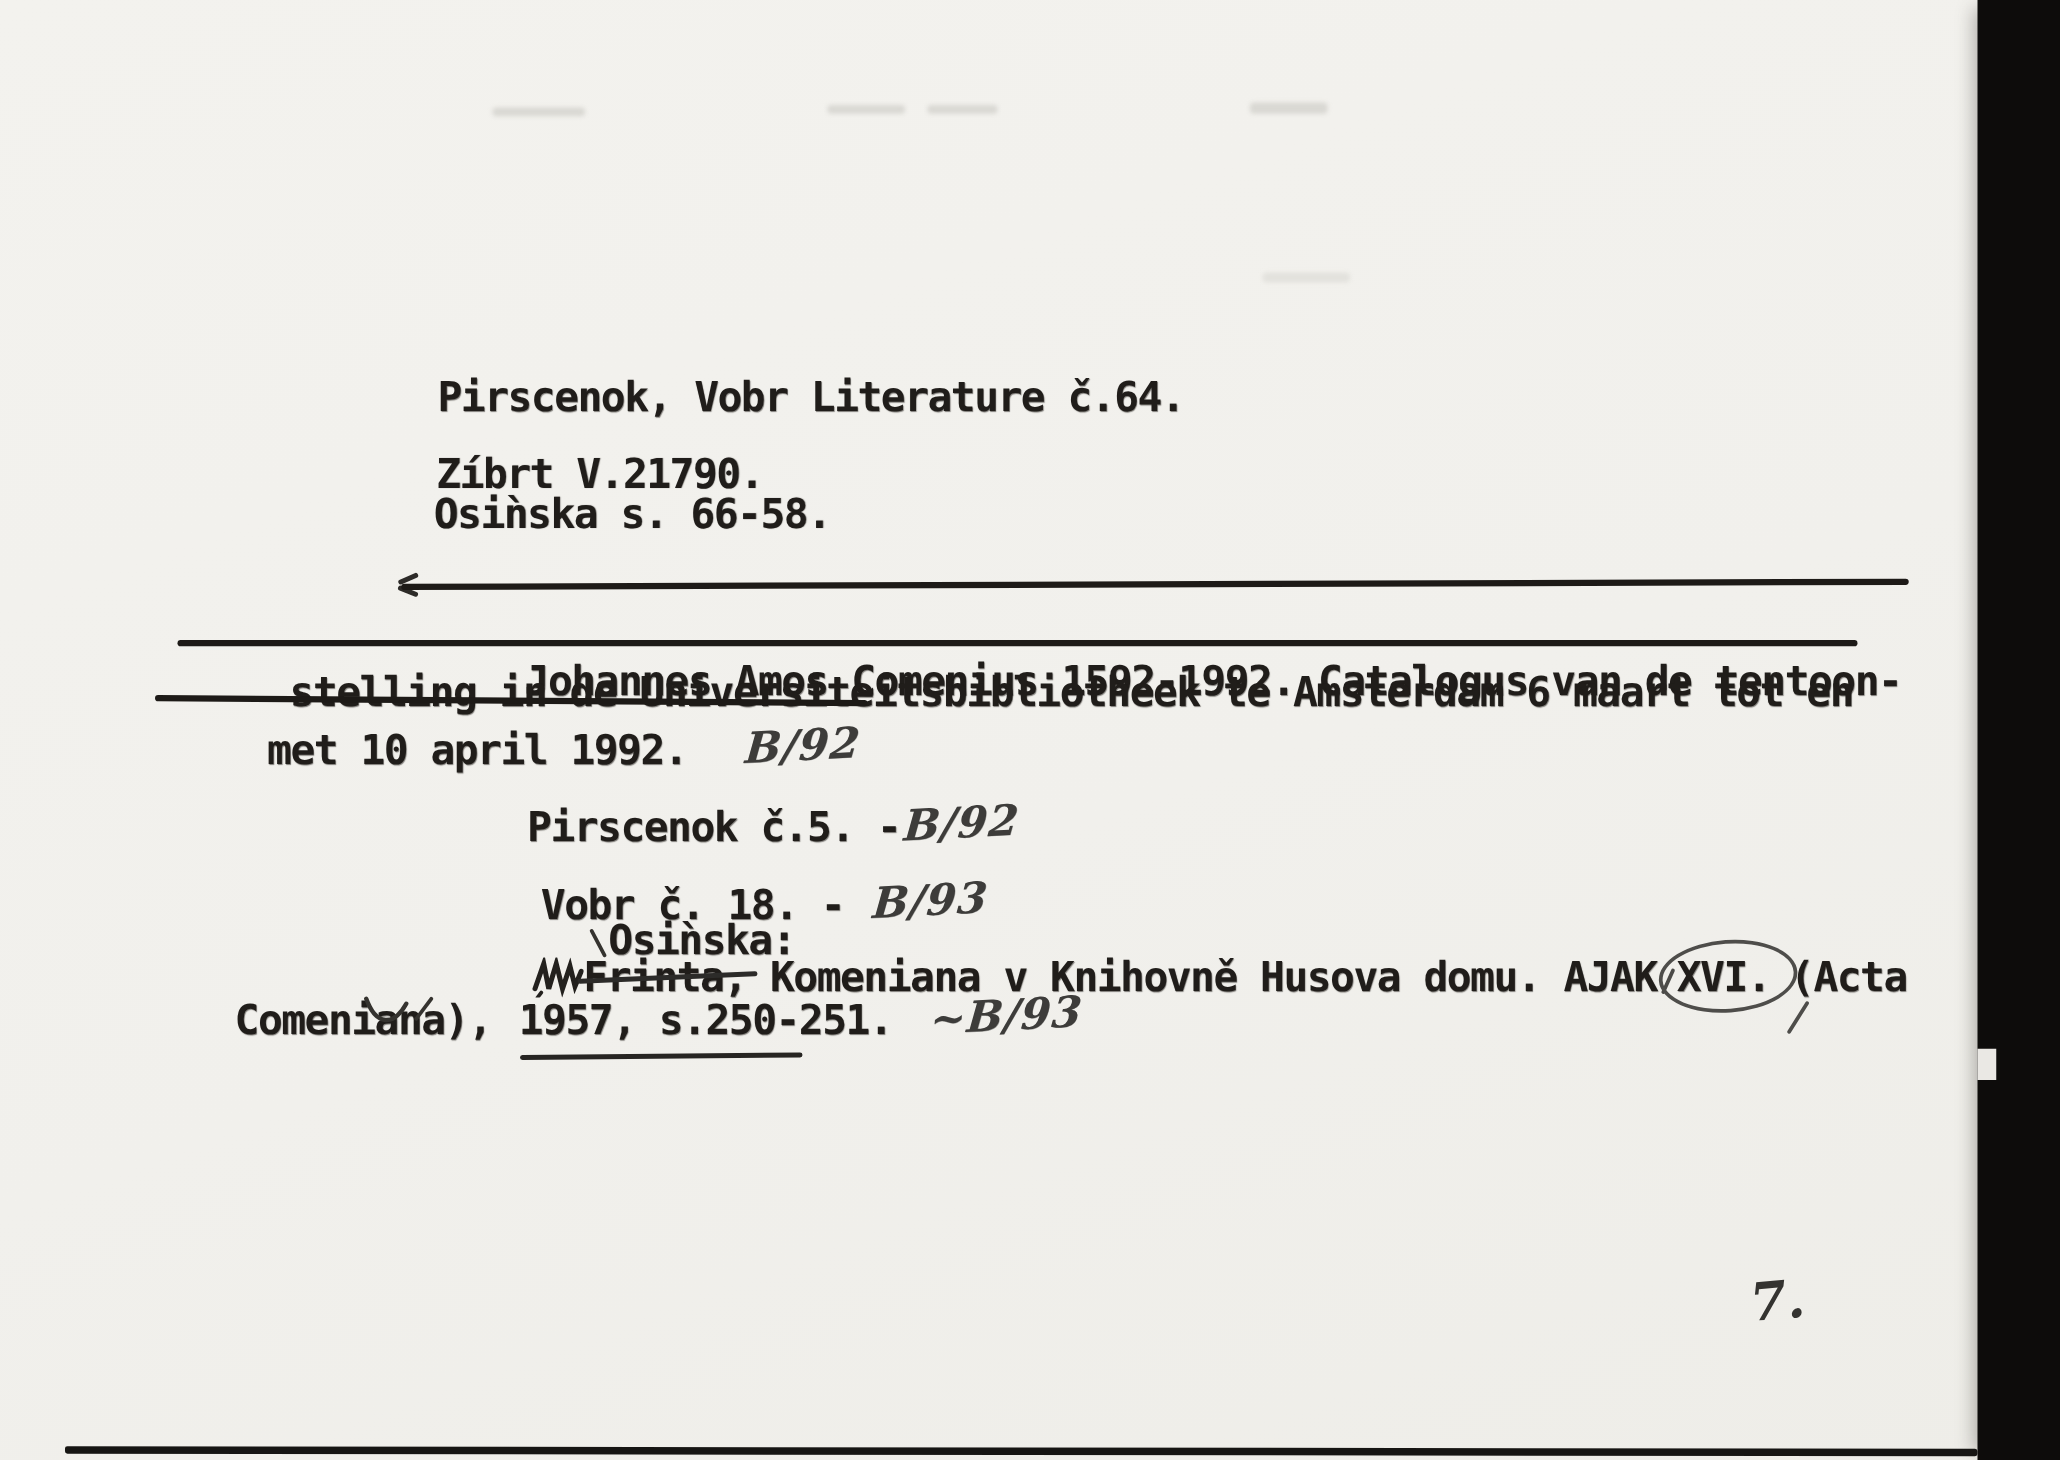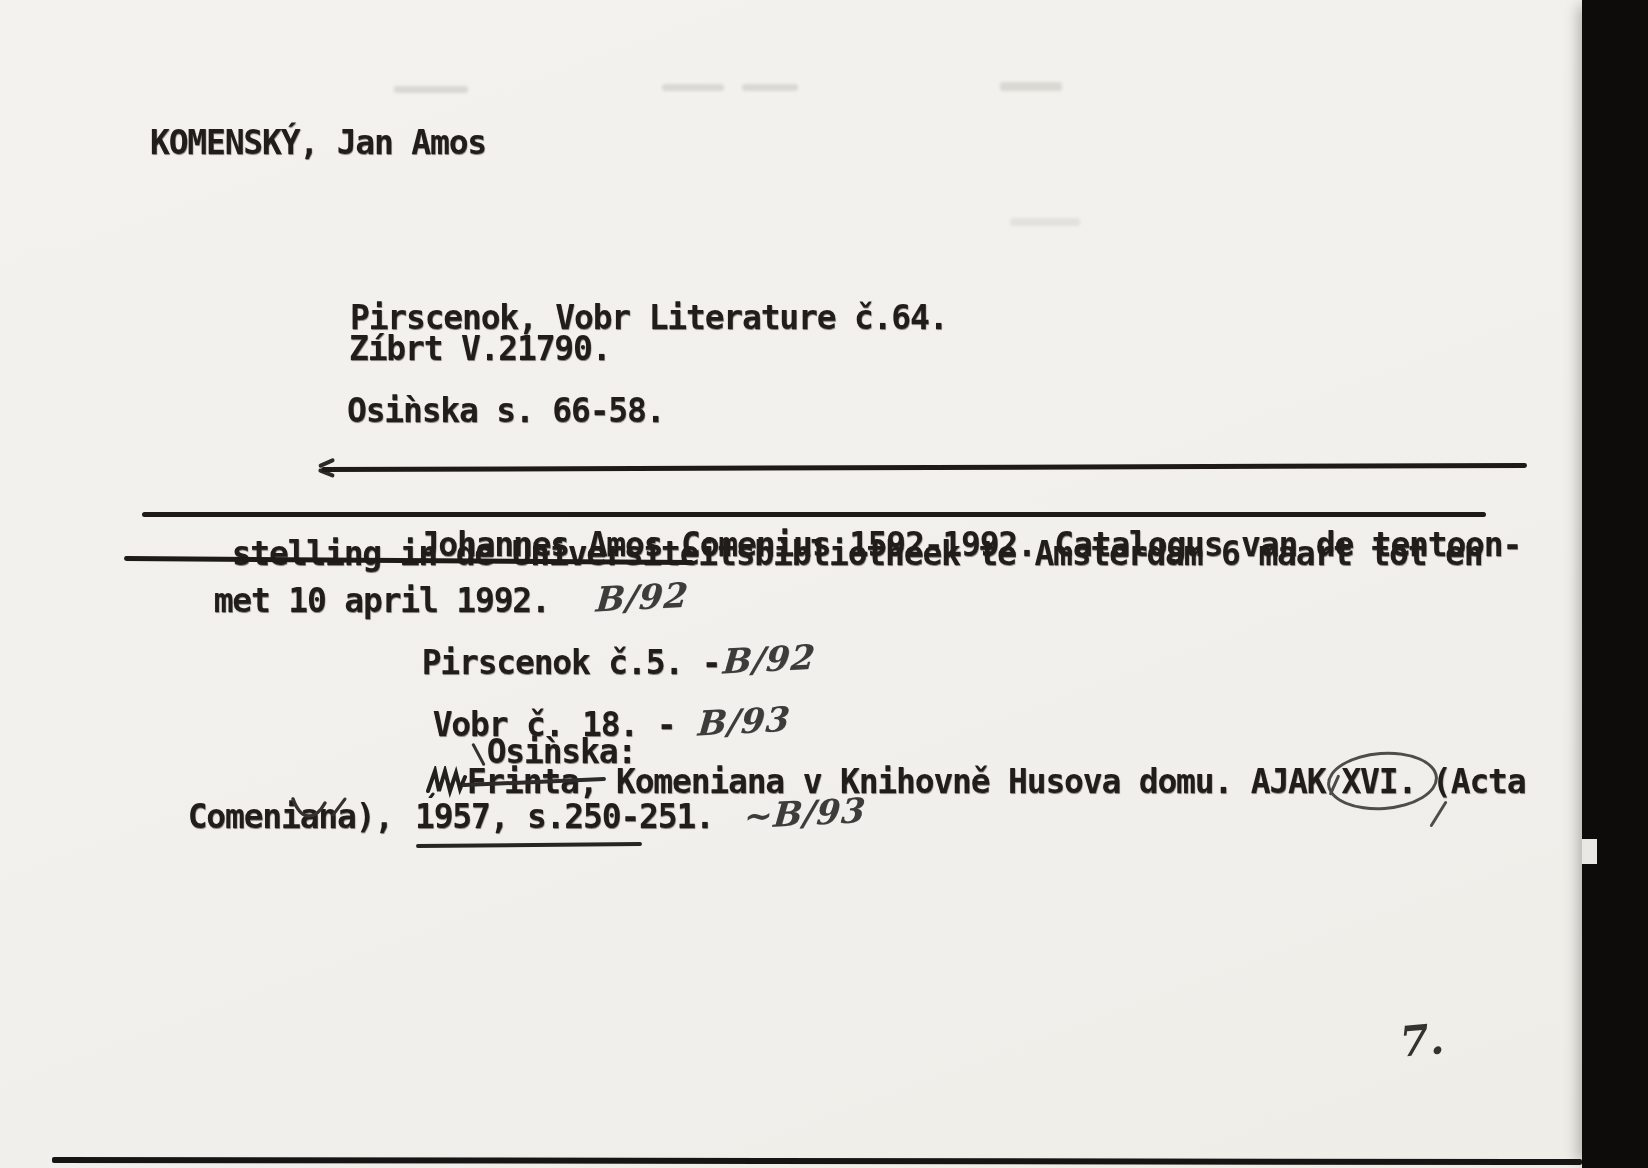--- a/index.html
+++ b/index.html
@@ -52,24 +52,23 @@
 <body>
 
 <div id="scan">
 
   <div class="scan-smudge" style="left:394px;top:86px;width:74px;height:7px;"></div>
   <div class="scan-smudge" style="left:662px;top:84px;width:62px;height:7px;"></div>
   <div class="scan-smudge" style="left:742px;top:84px;width:56px;height:7px;"></div>
   <div class="scan-smudge" style="left:1000px;top:82px;width:62px;height:9px;"></div>
   <div class="scan-smudge" style="left:1010px;top:218px;width:70px;height:8px;opacity:.6;"></div>
 
-  <div class="typed" style="left:150px;top:124px;">KOMENSKÝ, Jan Amos</div>
 
   <div class="typed" style="left:350px;top:299px;">Pirscenok, Vobr Literature č.64.</div>
-  <div class="typed" style="left:349px;top:330px;">Zíbrt V.21790.</div>
+  <div class="typed" style="left:349px;top:360px;">Zíbrt V.21790.</div>
   <div class="typed" style="left:347px;top:392px;">Osiǹska s. 66-58.</div>
 
   <div class="typed line-wrap" style="left:345px;top:450px;">
     <div class="lt-mark"><div></div><div></div></div>
     <span>Johannes Amos Comenius 1592-1992. Catalogus van de tentoon-</span>
     <div class="strike" style="left:-24px;right:-6px;transform:rotate(-0.2deg);"></div>
   </div>
   <div class="typed line-wrap" style="left:157px;top:497px;">
     <span>stelling in de Universiteitsbibliotheek te Amsterdam 6 maart tot en</span>
     <div class="strike" style="left:-15px;right:-4px;"></div>

